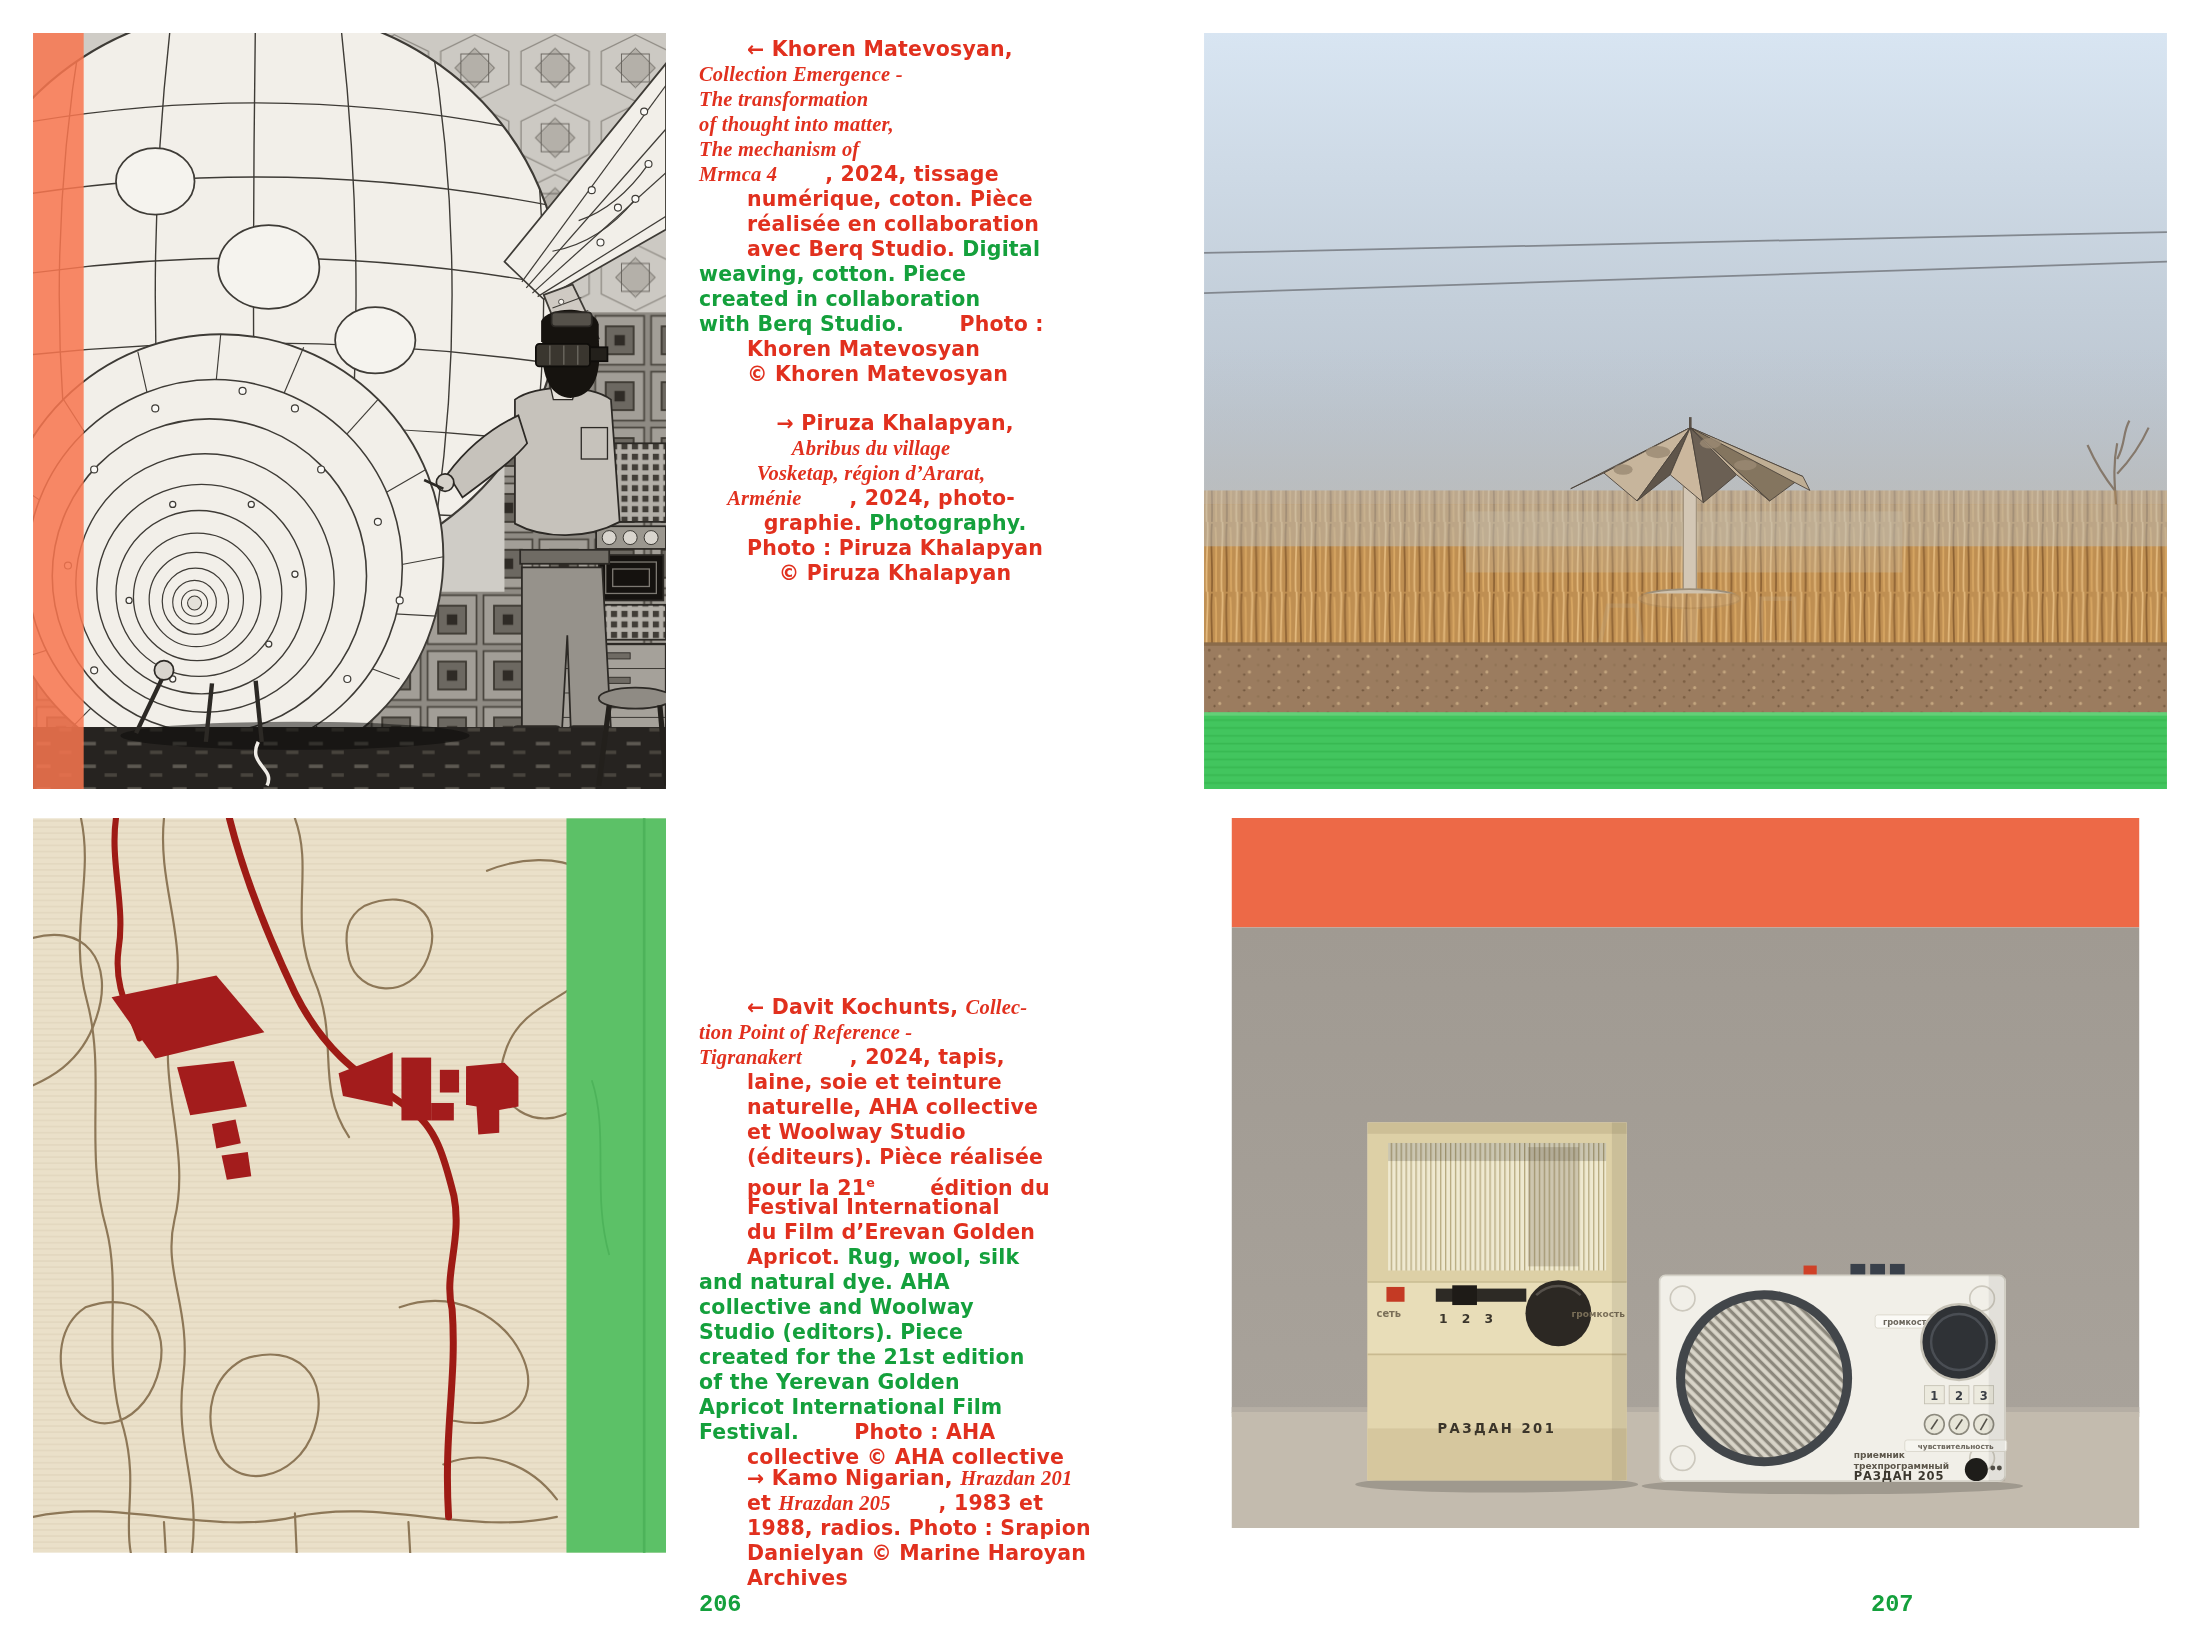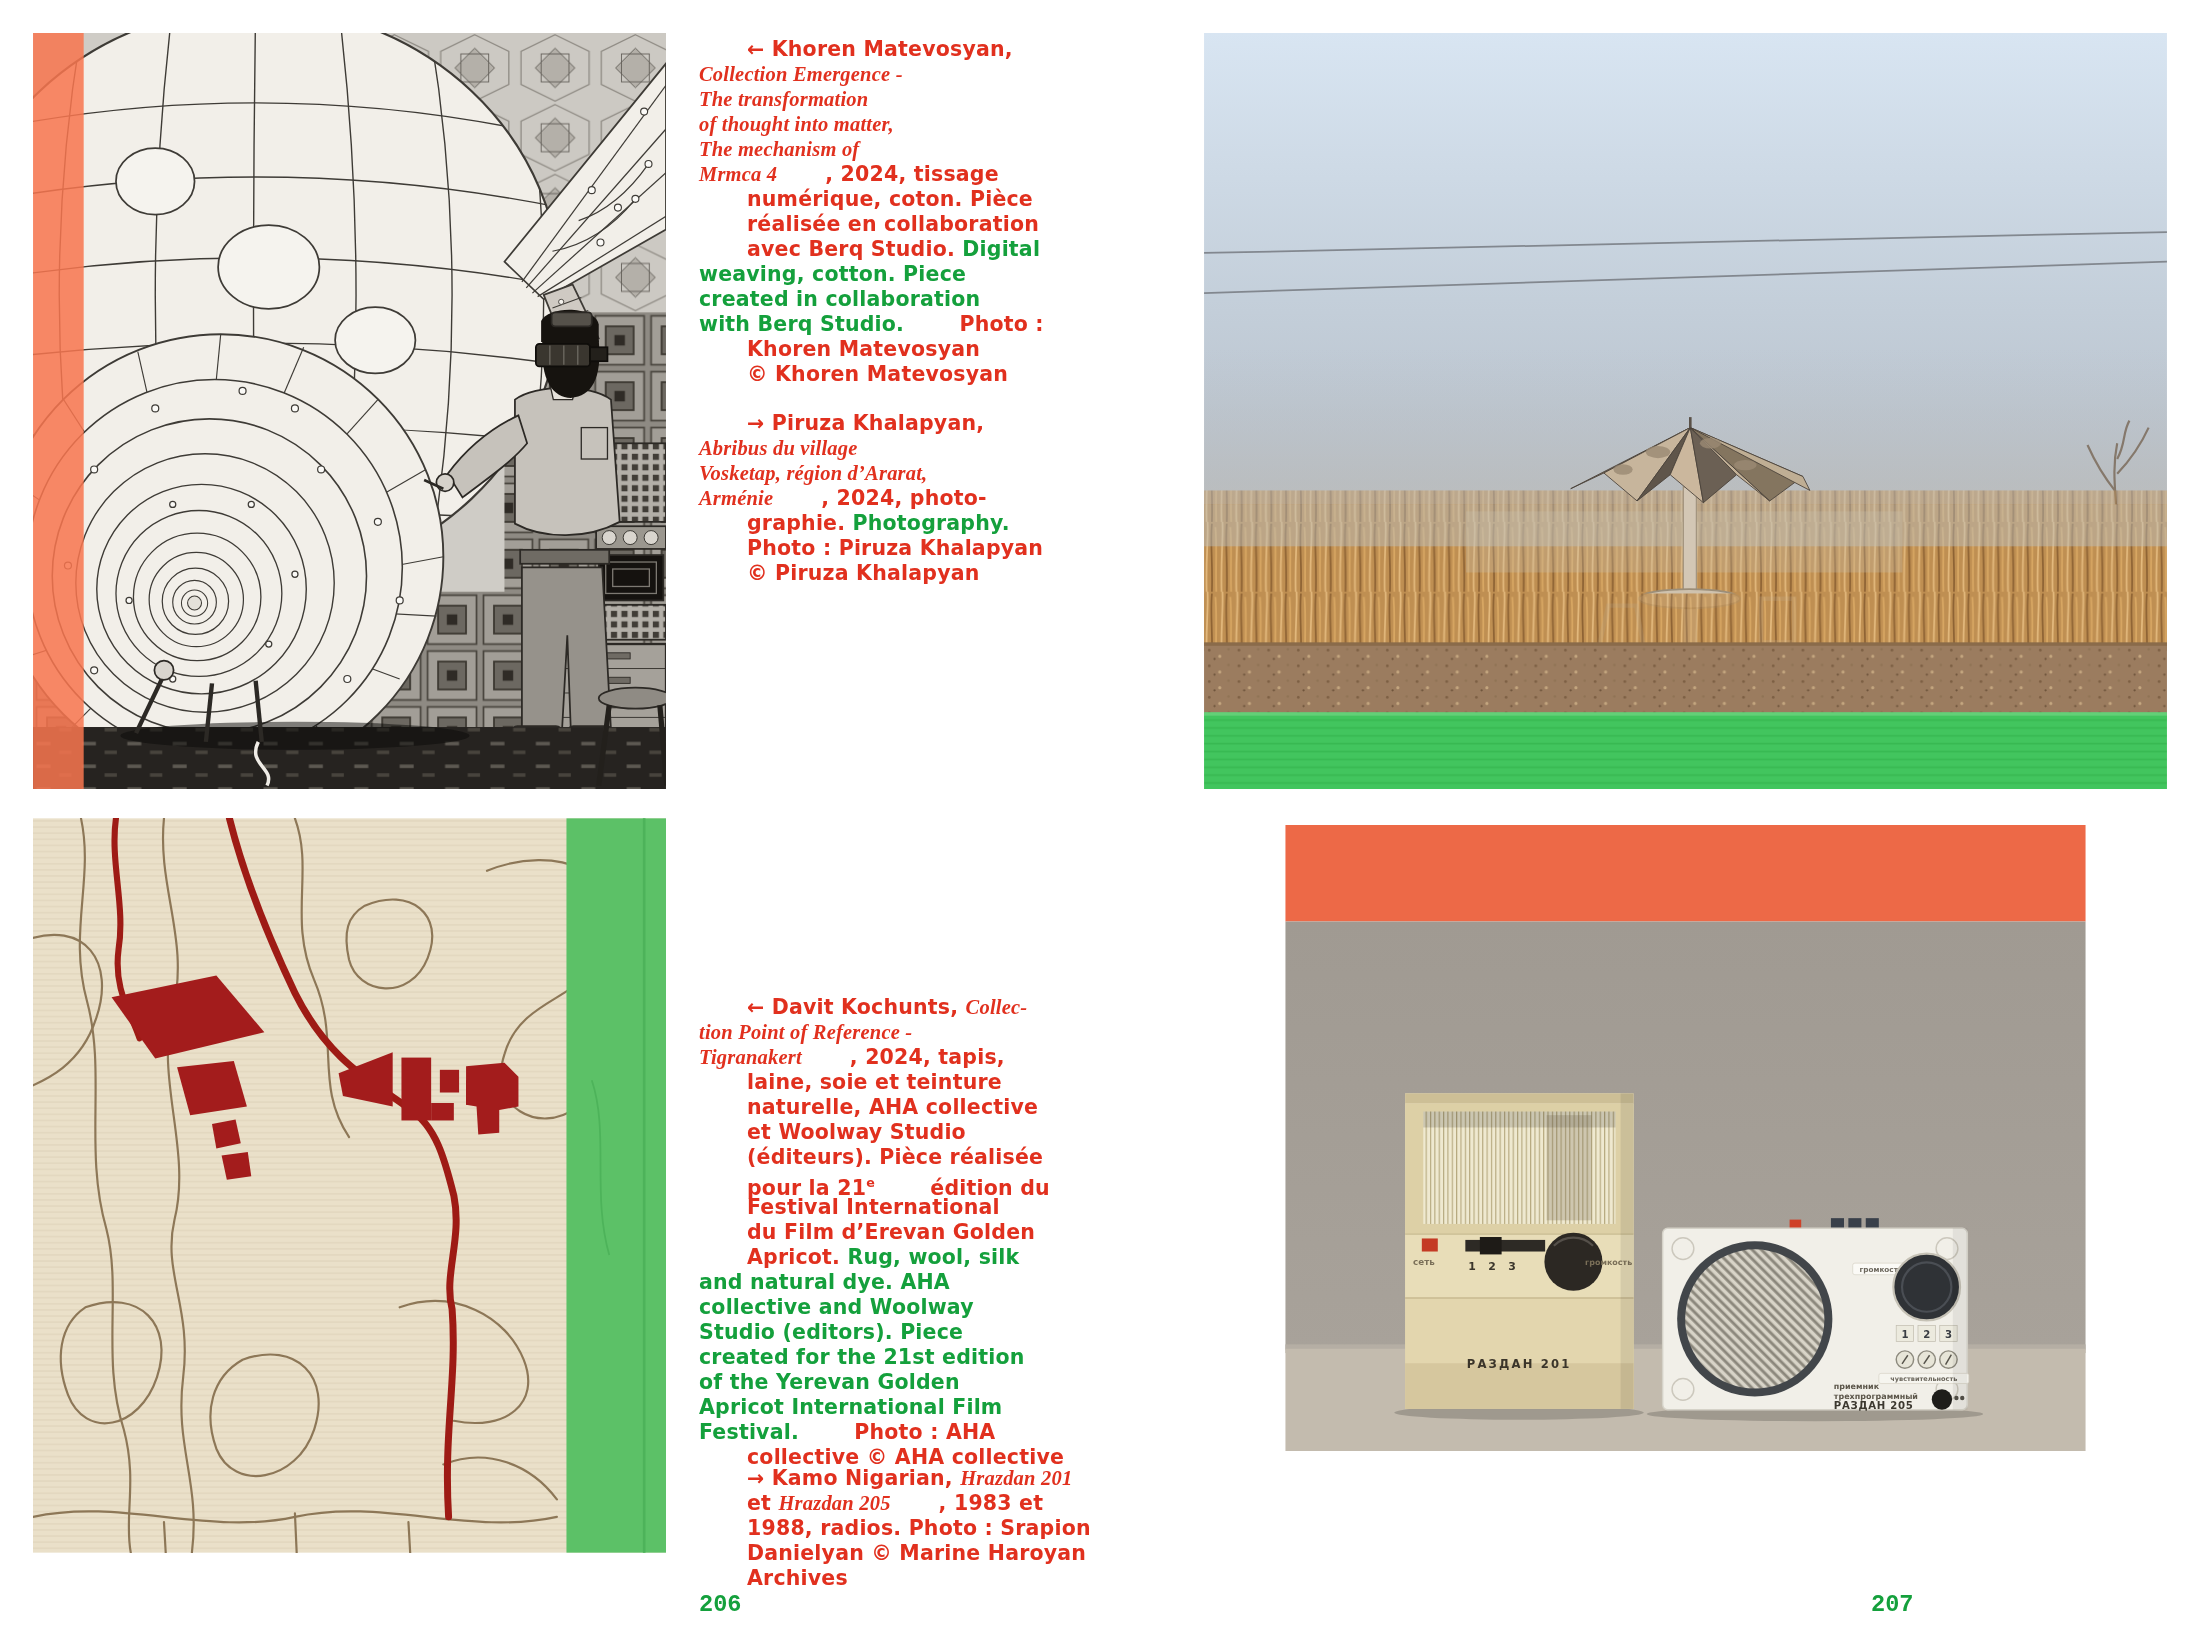--- a/index.html
+++ b/index.html
@@ -3,25 +3,25 @@
 <meta charset="utf-8">
 <style>
   html,body{margin:0;padding:0;background:#ffffff;}
   .canvas{position:relative;width:2201px;height:1651px;background:#ffffff;overflow:hidden;
           font-family:"DejaVu Sans", sans-serif;}
   .fig{position:absolute;overflow:hidden;}
   .fig svg{display:block;width:100%;height:100%;}
   #fig1{left:33px;top:33px;width:633px;height:756px;}
   #fig2{left:1204px;top:33px;width:963px;height:756px;}
   #fig3{left:33px;top:818px;width:633px;height:735px;}
-  #fig4{left:1204px;top:818px;width:963px;height:626px;margin-top:7px;}
+  #fig4{left:1204px;top:818px;width:963px;height:710px;}
   .caption{position:absolute;left:699px;font-weight:bold;font-size:20.5px;line-height:25px;
            letter-spacing:0.2px;white-space:nowrap;}
   #cap-khoren{top:37px;}
-  #cap-piruza{top:411px;}
+  #cap-piruza{top:411px;text-align:center;}
   #cap-davit{top:995px;}
   #cap-kamo{top:1466px;}
   .cap-line{height:25px;}
   .seg-r{color:var(--red,#e1301e);margin-left:48px;}
   .seg-ri{color:var(--red,#e1301e);font-style:italic;font-family:Liberation Serif, serif;}
   .seg-g{color:var(--green,#14a03c);}
   .seg-rs{color:var(--red,#e1301e);vertical-align:super;font-size:0.62em;}
   .folio{position:absolute;top:1591px;font-weight:bold;font-size:23.6px;color:var(--green,#14a03c);font-family:Liberation Mono, monospace;}
   #folio-left{left:699px;}
   #folio-right{left:1871px;}

